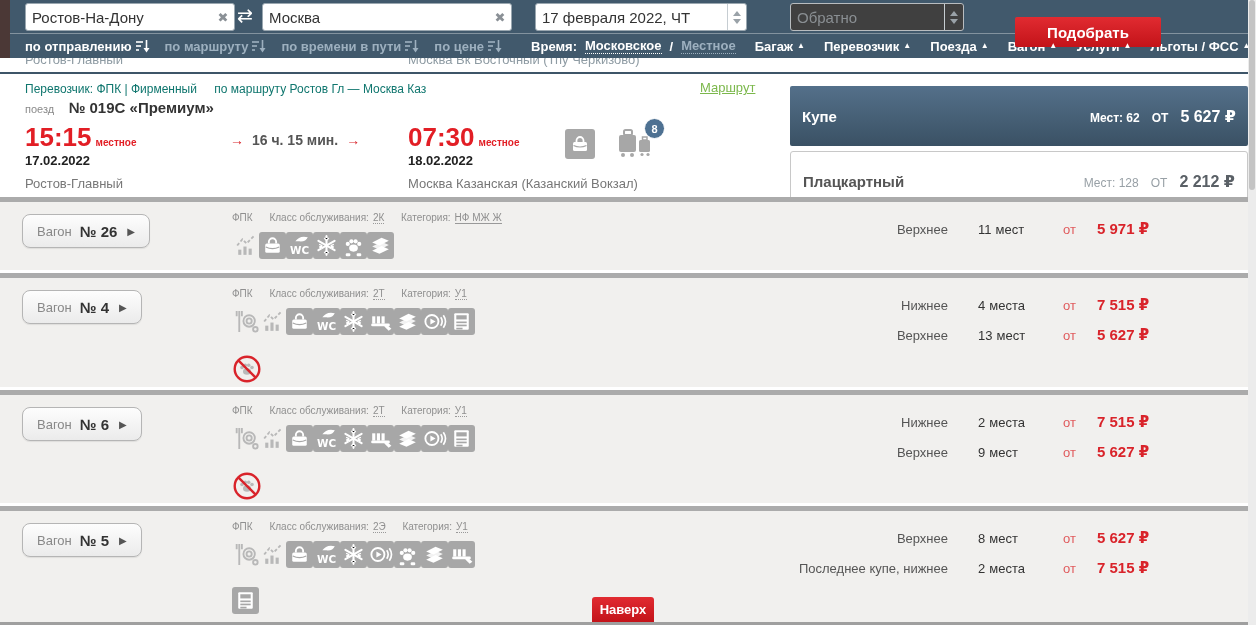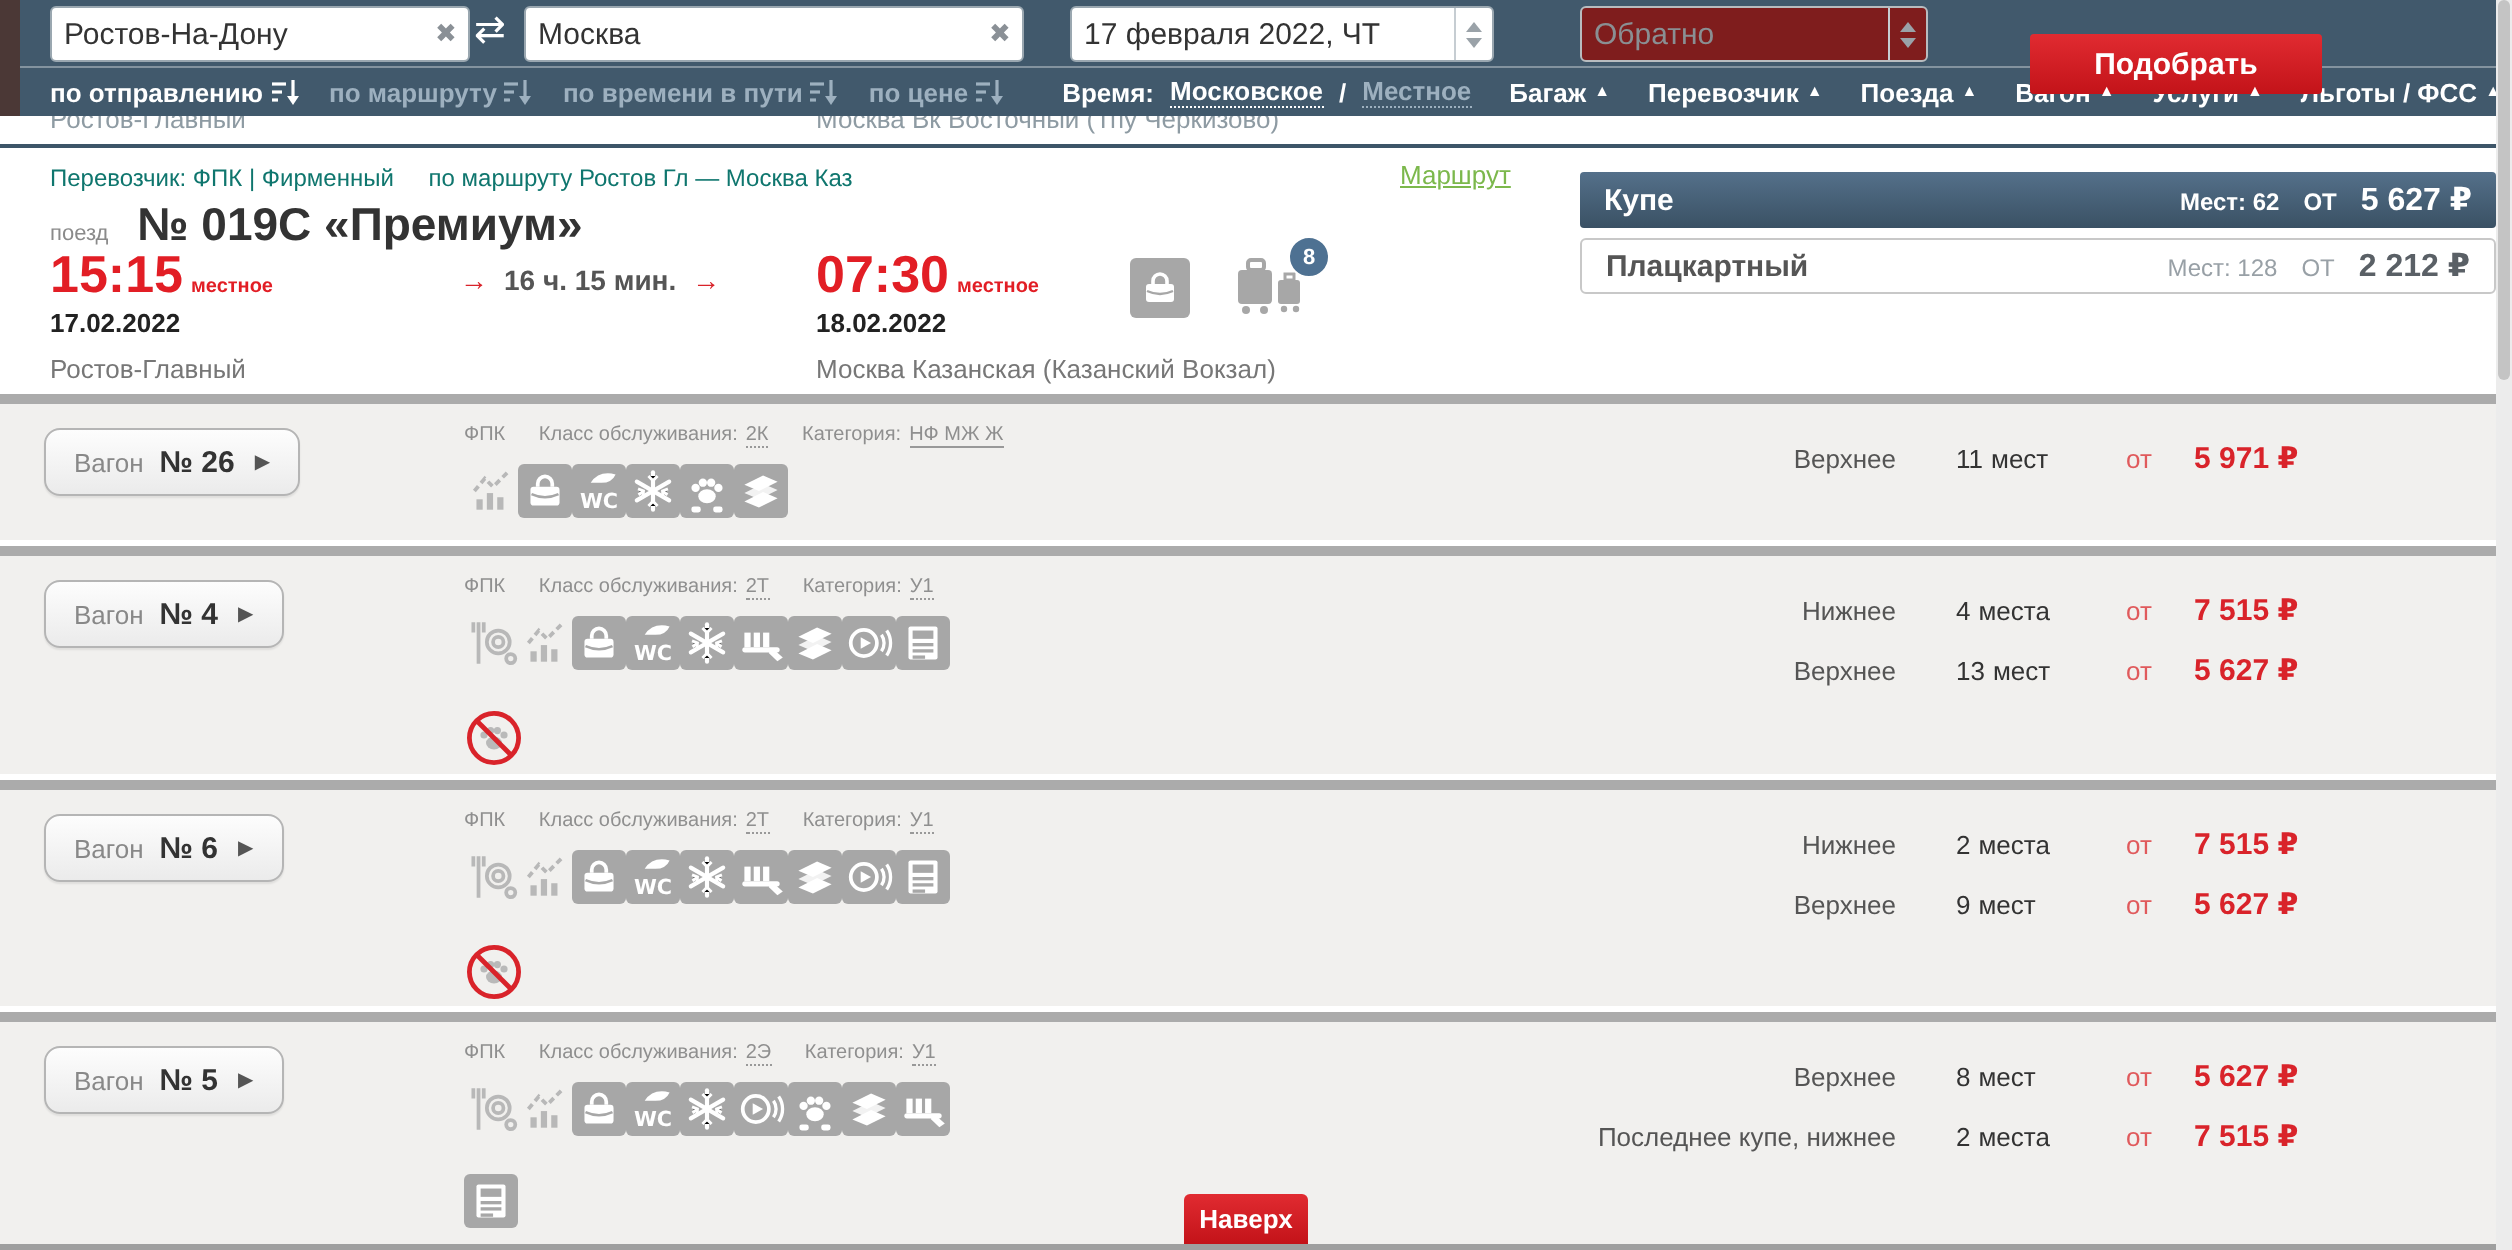--- a/index.html
+++ b/index.html
@@ -5,21 +5,21 @@
   html,body{margin:0;padding:0}
   body{width:1256px;height:625px;overflow:hidden;position:relative;background:#fff;
        font-family:"Liberation Sans","DejaVu Sans",sans-serif;color:#333}
   
   .topbar{position:relative;width:100%;height:58px;background:#41596c}
   .edge-stripe{position:absolute;left:0;top:0;width:10px;height:58px;background:#4b3836;z-index:5}
   .row1{position:relative;height:33px;border-bottom:1px solid rgba(255,255,255,.35)}
   .iwrap{position:absolute;top:3px;height:26px;background:#fff;border:1px solid #9aa7b0;border-radius:3px;display:flex;align-items:center}
   .iwrap input{border:0;outline:0;background:transparent;font:15px "Liberation Sans","DejaVu Sans",sans-serif;color:#333;padding:0 6px;flex:1;min-width:0}
   .iwrap .clear{width:22px;color:#8a9096;font-size:13px;cursor:pointer;text-align:center}
-  .iwrap.disabled{background:#7f1d1d;border-color:#b8bcbf}
+  .iwrap.disabled{background:#404040;border-color:#b8bcbf}
   .iwrap.disabled input{color:#8a8f93}
   .iwrap.disabled input::placeholder{color:#8a8f93}
   .spin{width:18px;height:100%;border-left:1px solid #c6cdd2;display:flex;flex-direction:column;align-items:center;justify-content:center;gap:3px;cursor:pointer}
   .spin i{width:0;height:0;border-left:4px solid transparent;border-right:4px solid transparent}
   .spin .up{border-bottom:5px solid #9aa2a8}
   .spin .dn{border-top:5px solid #9aa2a8}
   .swap{position:absolute;left:237px;top:4px;color:#fff;font-size:19px;cursor:pointer}
   .submit{position:absolute;left:1015px;top:17px;width:146px;height:30px;background:linear-gradient(#e12b31,#c31319);
           border:0;border-radius:2px;color:#fff;font:bold 15px "Liberation Sans","DejaVu Sans",sans-serif;cursor:pointer}
   .f-from{left:25px;width:208px}.f-to{left:262px;width:248px}.f-date{left:535px;width:210px}.f-ret{left:790px;width:172px}
@@ -38,38 +38,38 @@
   .cliprow{position:relative;height:14px;overflow:hidden;background:#fff;border-bottom:2px solid #3d5568}
   .cliprow span{position:absolute;top:-6px;font-size:13px;color:#8e9ba3;white-space:nowrap}
   .clipL{left:25px}.clipR{left:408px}
   
   .train{position:relative;height:120px;background:#fff}
   .carrier{position:absolute;left:25px;top:8px;font-size:12px;color:#0f766e;white-space:nowrap}
   .carrier .part2{margin-left:14px}
   .routelink{position:absolute;left:700px;top:6px;font-size:13px;color:#7cb84c;text-decoration:underline;cursor:pointer}
   .trainline{position:absolute;left:25px;top:25px}
   .tword{font-size:11px;color:#8a8a8a}
-  .tnum{font-size:23px;font-weight:bold;color:#333;margin-left:10px}
+  .tnum{font-size:15px;font-weight:bold;color:#333;margin-left:10px}
   .depcol{position:absolute;left:25px;top:50px}
   .arrcol{position:absolute;left:408px;top:50px}
   .btime{font-size:26px;font-weight:bold;color:#e21e25;line-height:26px}
   .btz{font-size:10px;color:#e21e25;margin-left:4px;font-weight:bold}
   .bdate{font-size:13px;font-weight:bold;color:#222;margin-top:3px}
   .bstation{font-size:13px;color:#777;margin-top:8px}
   .durline{position:absolute;left:222px;top:58px;font-size:14px;color:#555;font-weight:bold;white-space:nowrap}
   .durline .ar{color:#d9232a;margin:0 8px;font-weight:bold}
   .hb-box{position:absolute;left:565px;top:55px;width:30px;height:30px;background:#a7a7a7;border-radius:3px;display:flex;align-items:center;justify-content:center}
   .hb-box svg{width:26px;height:26px}
   .lug{position:absolute;left:617px;top:52px;width:40px;height:34px}
   .lug svg{width:40px;height:34px}
   .badge{position:absolute;right:-8px;top:-8px;width:19px;height:19px;border-radius:50%;background:#4e7192;color:#fff;
          font-size:11px;font-weight:bold;display:flex;align-items:center;justify-content:center;border:1px solid #fff}
   
   .cpanel{position:absolute;left:790px;top:12px;width:458px}
-  .crow{display:flex;align-items:center;padding:0 12px;border-radius:2px;cursor:pointer}
+  .crow{display:flex;align-items:center;padding:16px 12px;border-radius:2px;cursor:pointer}
   .crow.sel{height:28px;background:linear-gradient(#54708a,#3a5164);color:#fff}
   .crow.unsel{height:26px;background:#fff;border:1px solid #c8c8c8;border-radius:3px;margin-top:5px;color:#555}
   .clabel{font-size:15px;font-weight:bold}
   .cright{margin-left:auto;display:flex;align-items:baseline;gap:12px}
   .cseats{font-size:12px;font-weight:bold}
   .cfrom{font-size:12px;font-weight:bold}
   .cprice{font-size:16px;font-weight:bold}
   .crow.unsel .cseats,.crow.unsel .cfrom{color:#98a0a6;font-weight:normal}
   .crow.unsel .cprice{color:#5a6066}
   

